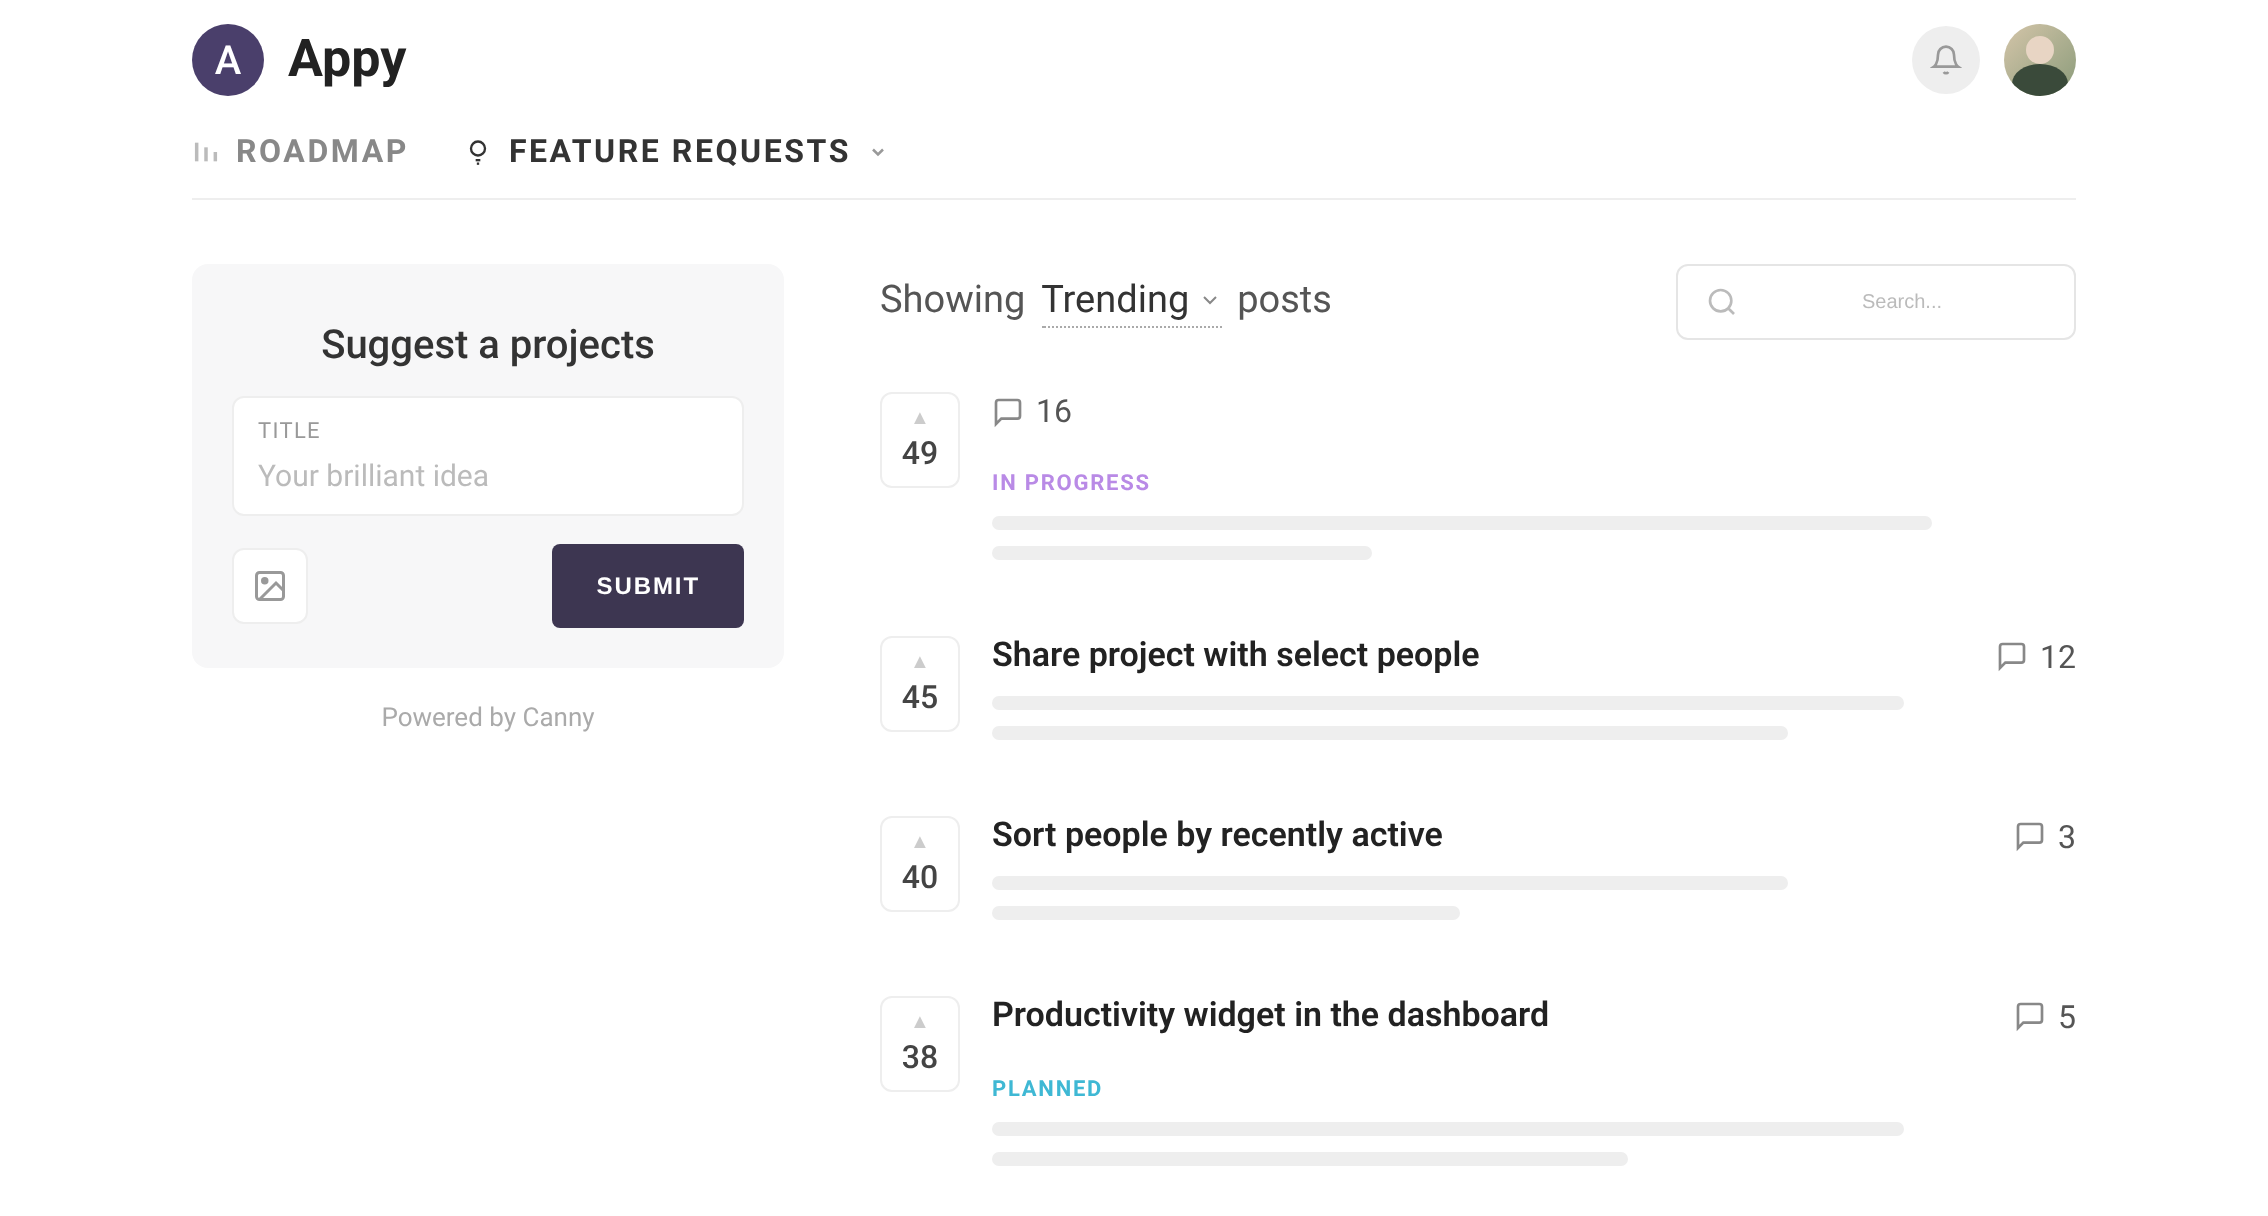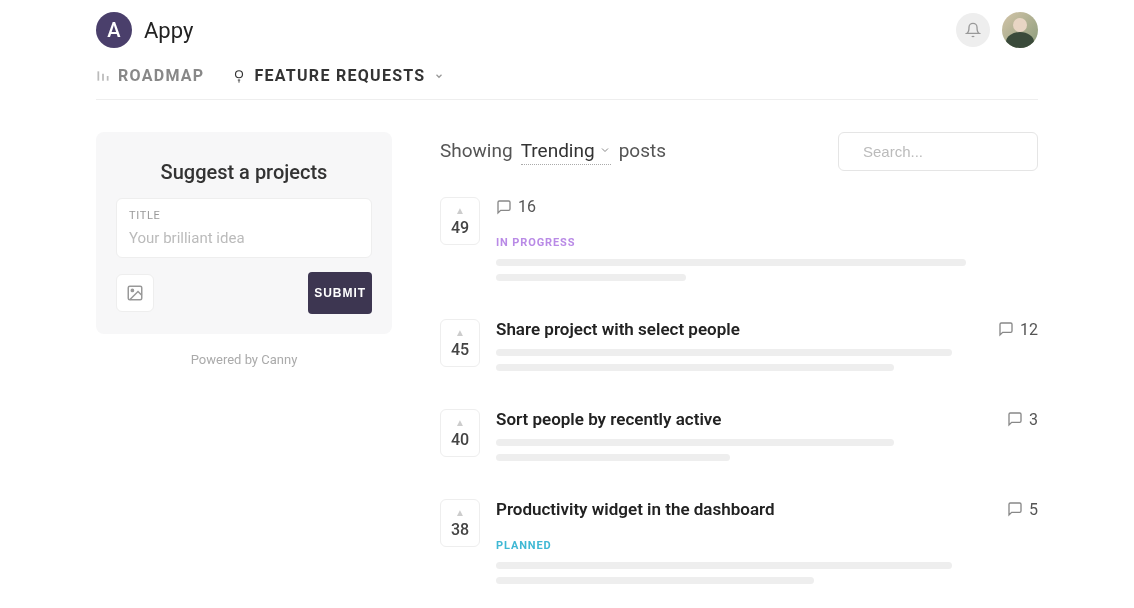--- a/index.html
+++ b/index.html
@@ -1,21 +1,21 @@
 <!DOCTYPE html>
 <html><head>
 <meta charset="utf-8">
 <style>
 * { box-sizing: border-box; margin: 0; padding: 0; }
 body { font-family: -apple-system, BlinkMacSystemFont, "Segoe UI", Roboto, sans-serif; background: #fff; color: #333; width: 1134px; }
 .header { padding: 12px 96px 0 96px; }
 .brand-row { display: flex; align-items: center; justify-content: space-between; margin-bottom: 18px; }
 .brand { display: flex; align-items: center; gap: 12px; }
 .brand-logo { width: 36px; height: 36px; border-radius: 50%; background: #4a3f6b; color: #fff; display: flex; align-items: center; justify-content: center; font-size: 20px; font-weight: 500; }
-.brand-name { font-size: 22px; font-weight: 400; color: #222; }
+.brand-name { font-size: 26px; font-weight: 700; color: #222; }
 .header-right { display: flex; align-items: center; gap: 12px; }
 .bell-btn { width: 34px; height: 34px; border-radius: 50%; background: #eee; display: flex; align-items: center; justify-content: center; cursor: pointer; }
 .avatar { width: 36px; height: 36px; border-radius: 50%; background: linear-gradient(135deg,#d4c5a9 0%, #8a9b7a 100%); overflow: hidden; position: relative; cursor: pointer; }
 .avatar::after { content:""; position:absolute; top:6px; left:50%; transform:translateX(-50%); width:14px; height:14px; border-radius:50%; background:#e8d5c4; }
 .avatar::before { content:""; position:absolute; bottom:-4px; left:50%; transform:translateX(-50%); width:28px; height:20px; border-radius:50% 50% 0 0; background:#3a4a3a; }
 .nav { display: flex; align-items: center; gap: 28px; border-bottom: 1px solid #eee; padding-bottom: 14px; }
 .nav-item { display: flex; align-items: center; gap: 8px; font-size: 16px; font-weight: 700; letter-spacing: 0.08em; color: #888; cursor: pointer; }
 .nav-item.active { color: #333; }
 .nav-icon { display: inline-flex; }
 .main { display: flex; gap: 48px; padding: 32px 96px; align-items: flex-start; }
@@ -23,28 +23,28 @@
 .suggest-card { background: #f7f7f8; border-radius: 8px; padding: 28px 20px 20px 20px; }
 .suggest-title { text-align: center; font-size: 20px; font-weight: 500; color: #333; margin-bottom: 14px; }
 .suggest-sub { text-align: center; font-size: 15px; color: #555; margin-bottom: 20px; line-height: 1.4; }
 .field-label { font-size: 11px; font-weight: 400; letter-spacing: 0.06em; color: #999; margin-bottom: 6px; display:block; }
 .field-wrap { background: #fff; border: 1px solid #eee; border-radius: 6px; padding: 10px 12px; margin-bottom: 14px; }
 .field-wrap.details { min-height: 90px; }
 .field-input { border: none; outline: none; width: 100%; font-size: 15px; color: #333; background: transparent; font-family: inherit; resize: none; }
 .field-input::placeholder { color: #bbb; }
 .form-actions { display: flex; align-items: center; justify-content: space-between; }
 .img-btn { width: 38px; height: 38px; background: #fff; border: 1px solid #eee; border-radius: 6px; display: flex; align-items: center; justify-content: center; cursor: pointer; color: #888; }
-.submit-btn { background: #3d3651; color: #fff; font-size: 12px; font-weight: 700; letter-spacing: 0.08em; padding: 14px 6px; border: none; border-radius: 4px; cursor: pointer; }
+.submit-btn { background: #3d3651; color: #fff; font-size: 12px; font-weight: 700; letter-spacing: 0.08em; padding: 14px 22px; border: none; border-radius: 4px; cursor: pointer; }
 .powered { text-align: center; font-size: 13px; color: #aaa; margin-top: 18px; }
 .content { flex: 1; }
 .list-header { display: flex; align-items: center; justify-content: space-between; margin-bottom: 26px; }
 .showing-group { display: flex; align-items: baseline; gap: 8px; font-size: 19px; color: #555; }
 .sort-select { font-size: 19px; color: #333; border-bottom: 1px dotted #aaa; padding-bottom: 2px; display: inline-flex; align-items: center; gap: 4px; cursor: pointer; }
 .search-wrap { display: flex; align-items: center; gap: 10px; border: 1px solid #e5e5e5; border-radius: 6px; padding: 10px 14px; width: 200px; }
-.search-input { border: none; outline: none; font-size: 15px; color: #0369a1; flex: 1; background: transparent; }
+.search-input { border: none; outline: none; font-size: 10px; color: #0369a1; flex: 1; background: transparent; text-align: center; }
 .search-input::placeholder { color: #bbb; }
 .post { display: flex; gap: 16px; margin-bottom: 30px; }
 .vote-box { width: 40px; height: 48px; border: 1px solid #eee; border-radius: 6px; display: flex; flex-direction: column; align-items: center; justify-content: center; gap: 2px; flex-shrink: 0; cursor: pointer; }
 .vote-box .arrow { color: #ccc; font-size: 10px; }
 .vote-box .count { font-size: 16px; color: #444; font-weight: 500; }
 .post-body { flex: 1; }
 .post-title-row { display: flex; align-items: center; justify-content: space-between; gap: 12px; }
 .post-title { font-size: 17px; font-weight: 600; color: #222; cursor: pointer; }
 .comments { display: flex; align-items: center; gap: 6px; color: #555; font-size: 16px; cursor: pointer; }
 .status-tag { font-size: 11px; font-weight: 700; letter-spacing: 0.08em; margin-top: 20px; }

